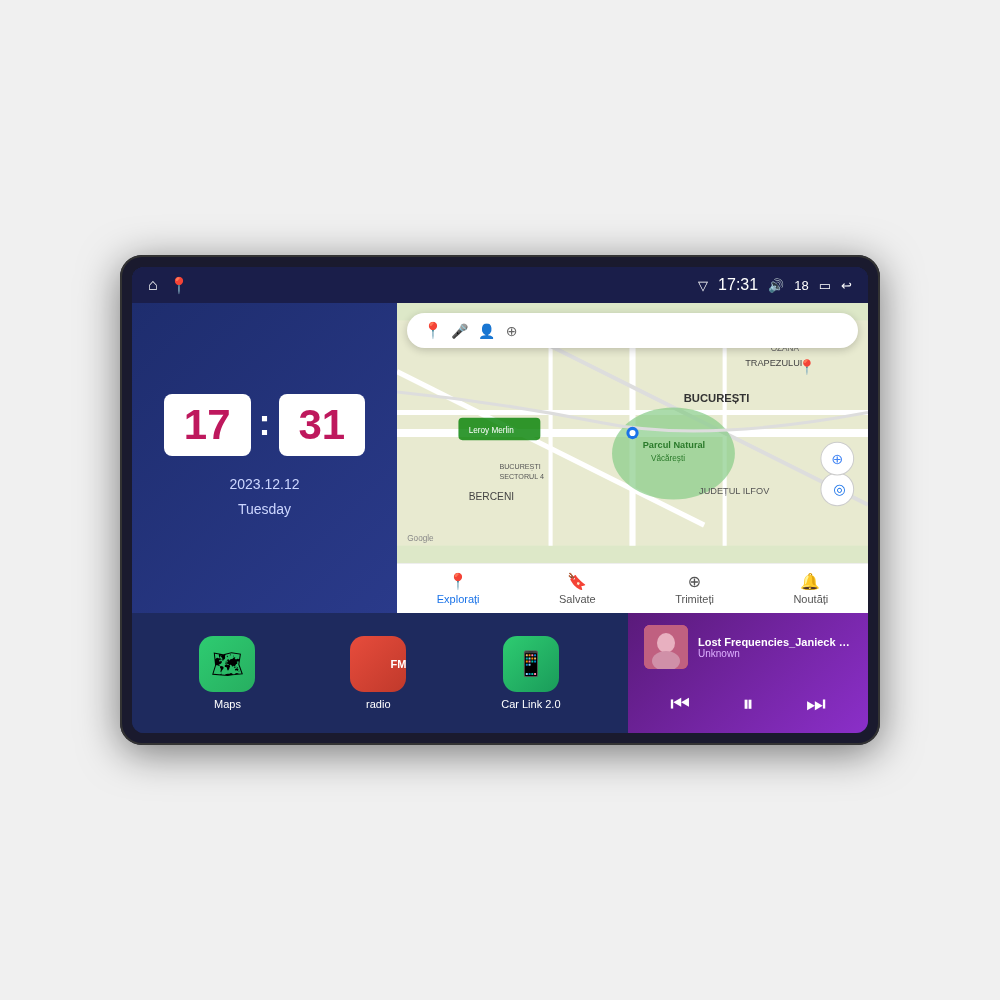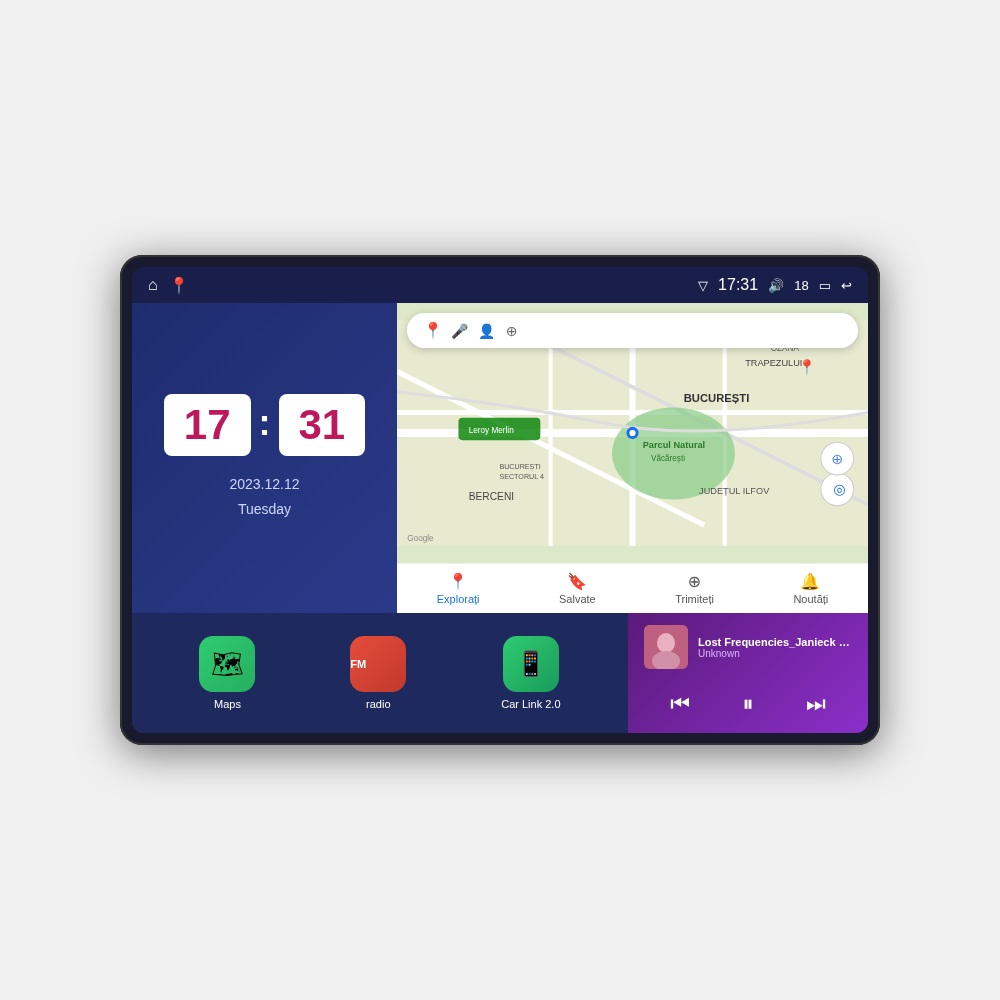--- a/index.html
+++ b/index.html
@@ -436,21 +436,21 @@
 
 
           <div class="app-icon-item">
             <div class="app-icon-circle icon-maps">
               <span style="font-size:26px;">🗺</span>
             </div>
             <span class="app-icon-label">Maps</span>
           </div>
 
           <div class="app-icon-item">
-            <div class="app-icon-circle icon-radio" style="display:flex;align-items:center;justify-content:flex-start;">
+            <div class="app-icon-circle icon-radio" style="display:flex;align-items:center;justify-content:flex-end;">
               <span style="font-size:11px;color:white;font-weight:bold;text-align:center;line-height:1.1;">FM<br><span style="font-size:8px;"></span></span>
             </div>
             <span class="app-icon-label">radio</span>
           </div>
 
 
           <div class="app-icon-item">
             <div class="app-icon-circle icon-carlink" style="display:flex;align-items:center;justify-content:center;">
               <span style="font-size:24px;">📱</span>
             </div>

